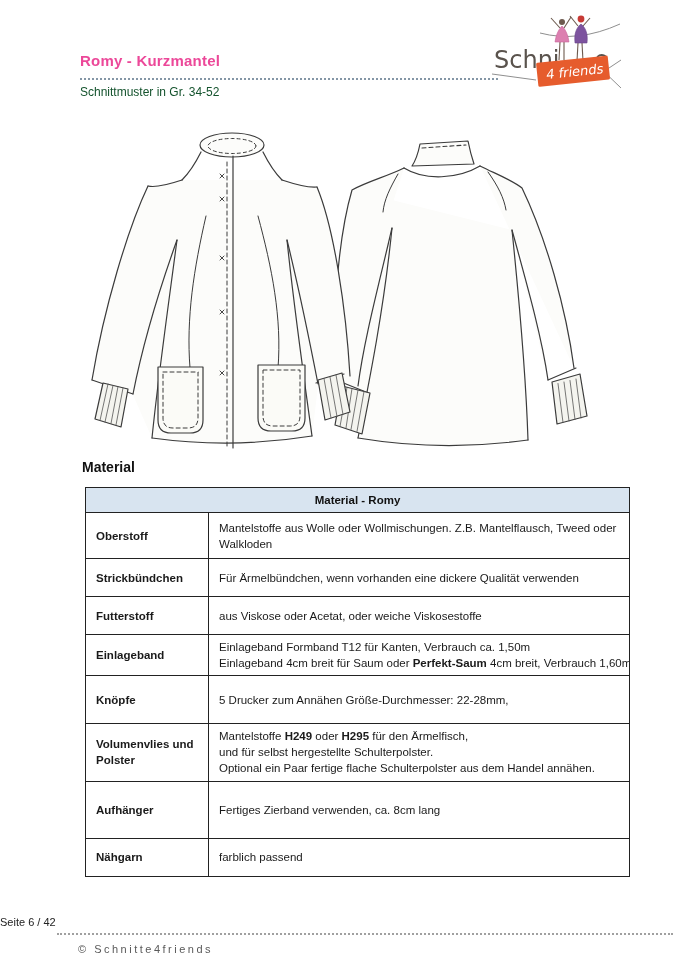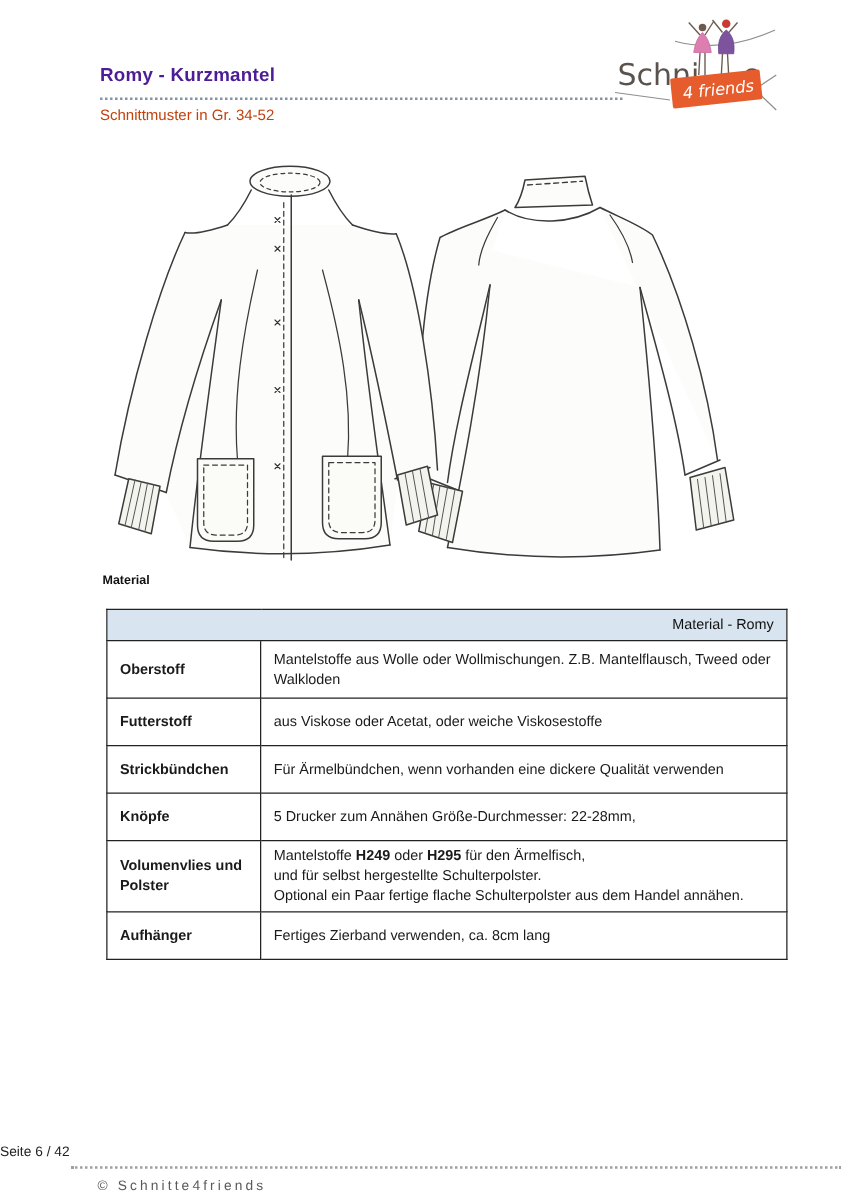--- a/index.html
+++ b/index.html
@@ -20,33 +20,33 @@
   .doc-subtitle {
     position:absolute; left:80px; top:85px;
     font-size:12px; color:#1a71b8;
   }
   .logo { position:absolute; left:490px; top:8px; width:132px; height:95px; }
   
   .illustration { position:absolute; left:0; top:128px; width:680px; height:335px; }
   
   .material-heading {
     position:absolute; left:82px; top:459px;
-    font-size:10px; font-weight:bold; color:#111;
+    font-size:14px; font-weight:bold; color:#111;
   }
   .material-table {
     position:absolute; left:85px; top:487px; width:545px;
     border-collapse:collapse; table-layout:fixed;
     font-size:11.5px; line-height:1.4;
   }
   .material-table th, .material-table td {
     border:1px solid #222; padding:4px 10px; vertical-align:middle;
     overflow:hidden;
   }
   .material-table thead th {
-    background:#d8e4f0; text-align:right; font-weight:normal; height:16px;
+    background:#d8e4f0; text-align:center; font-weight:bold; height:16px;
     font-size:11.5px; color:#111;
   }
   .material-table col.c-label { width:123px; }
   .material-table td.label-cell { font-weight:bold; }
   tbody tr:nth-child(1) { height:46px; }
   tbody tr:nth-child(2) { height:38px; }
   tbody tr:nth-child(3) { height:38px; }
   tbody tr:nth-child(4) { height:38px; }
   tbody tr:nth-child(5) { height:48px; }
   tbody tr:nth-child(6) { height:38px; }
@@ -66,23 +66,23 @@
   .footer-copy {
     position:absolute; left:78px; top:943px;
     font-size:11px; color:#595959; letter-spacing:2.5px;
   }
 </style>
 </head>
 <body>
 
 <div class="page">
 
-  <div class="doc-title" style="color: #4c1d95;">Romy - Kurzmantel</div>
+  <div class="doc-title" style="color: #ec4899;">Romy - Kurzmantel</div>
   <div class="title-rule"></div>
-  <div class="doc-subtitle" style="color: #c2410c;">Schnittmuster in Gr. 34-52</div>
+  <div class="doc-subtitle" style="color: #14532d;">Schnittmuster in Gr. 34-52</div>
 
   <svg class="logo" viewBox="0 0 132 95">
 
     <g stroke="#8f8f8f" stroke-width="1" fill="none">
       <path d="M 50 25 Q 88 35 130 16"></path>
       <path d="M 2 66 L 46 72"></path>
       <path d="M 104 70 L 131 52"></path>
       <path d="M 106 56 L 131 80"></path>
     </g>
 
@@ -224,29 +224,36 @@
       </tr>
     </thead>
     <tbody>
         <tr>
       <td class="label-cell">Oberstoff</td>
       <td>
             <div class="cell-line" style="white-space: normal;"><span>Mantelstoffe aus Wolle oder Wollmischungen. Z.B. Mantelflausch, Tweed oder Walkloden</span></div>
           </td>
     </tr>
         <tr>
+      <td class="label-cell">Strickbündchen</td>
+      <td>
+            <div class="cell-line"><span>Für Ärmelbündchen, wenn vorhanden eine dickere Qualität verwenden</span></div>
+          </td>
+    </tr>
+        <tr>
       <td class="label-cell">Futterstoff</td>
       <td>
             <div class="cell-line"><span>aus Viskose oder Acetat, oder weiche Viskosestoffe</span></div>
           </td>
     </tr>
         <tr>
-      <td class="label-cell">Strickbündchen</td>
-      <td>
-            <div class="cell-line"><span>Für Ärmelbündchen, wenn vorhanden eine dickere Qualität verwenden</span></div>
+      <td class="label-cell">Einlageband</td>
+      <td>
+            <div class="cell-line"><span>Einlageband Formband T12 für Kanten, Verbrauch ca. 1,50m</span></div>
+            <div class="cell-line"><span>Einlageband 4cm breit für Saum oder </span><span style="font-weight: bold;">Perfekt-Saum</span><span> 4cm breit, Verbrauch 1,60m</span></div>
           </td>
     </tr>
         <tr>
       <td class="label-cell">Knöpfe</td>
       <td>
             <div class="cell-line"><span>5 Drucker zum Annähen Größe-Durchmesser: 22-28mm,</span></div>
           </td>
     </tr>
         <tr>
       <td class="label-cell">Volumenvlies und Polster</td>
@@ -255,20 +262,26 @@
             <div class="cell-line"><span>und für selbst hergestellte Schulterpolster.</span></div>
             <div class="cell-line"><span>Optional ein Paar fertige flache Schulterpolster aus dem Handel annähen.</span></div>
           </td>
     </tr>
         <tr>
       <td class="label-cell">Aufhänger</td>
       <td>
             <div class="cell-line"><span>Fertiges Zierband verwenden, ca. 8cm lang</span></div>
           </td>
     </tr>
+        <tr>
+      <td class="label-cell">Nähgarn</td>
+      <td>
+            <div class="cell-line"><span>farblich passend</span></div>
+          </td>
+    </tr>
       </tbody>
   </table>
 
   <div class="footer-page">Seite 6 / 42</div>
   <div class="footer-rule"></div>
   <div class="footer-copy">© Schnitte4friends</div>
 
 </div>
 
 </body></html>

